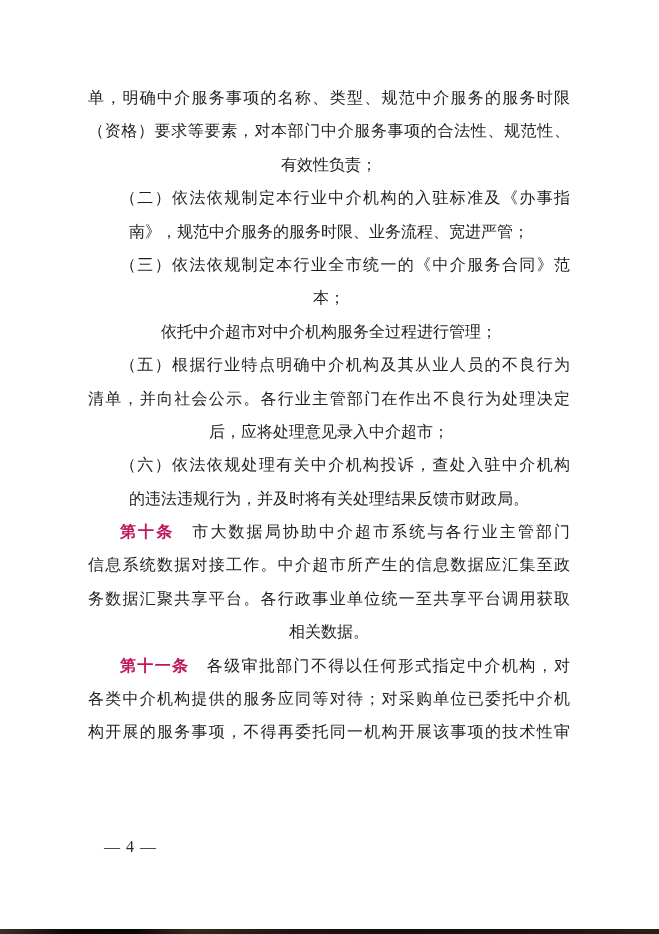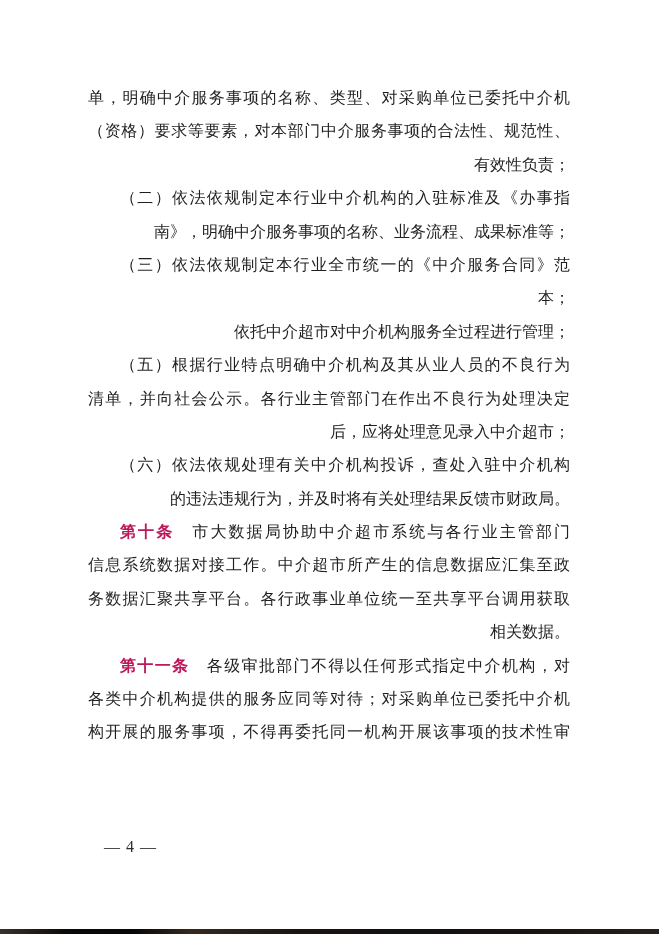--- a/index.html
+++ b/index.html
@@ -17,21 +17,21 @@
   .doc-body {
     position: absolute;
     left: 88px; top: 81px; width: 482px;
     font-size: 16px;
     line-height: 33.4px;
     color: #1f1f1f;
   }
   .doc-body p.line {
     margin: 0; padding: 0;
     height: 33.4px;
-    text-align: right;
+    text-align: center;
   }
   .doc-body p.line.ind { text-indent: 2em; }
   .doc-body p.line.just {
     text-align: justify;
     text-justify: inter-character;
     text-align-last: justify;
   }
   .doc-body b {
     font-weight: 700;
     color: #be185d;
@@ -51,25 +51,25 @@
     background: linear-gradient(to right,
       #3a312a 0%, #0b0908 10%, #070606 20%, #35291f 29%,
       #1a1411 45%, #131010 62%, #181310 80%, #281f18 100%);
   }
 </style>
 </head>
 <body style="background: rgb(255, 255, 255);">
 
 <div class="sheet">
   <main class="doc-body" id="doc-body" style="color: rgb(31, 31, 31);">
-      <p class="line just"><span>单，明确中介服务事项的名称、类型、对采购单位已委托中介机</span></p>
+      <p class="line just"><span>单，明确中介服务事项的名称、类型、规范中介服务的服务时限</span></p>
       <p class="line just"><span>（资格）要求等要素，对本部门中介服务事项的合法性、规范性、</span></p>
       <p class="line"><span>有效性负责；</span></p>
       <p class="line ind just"><span>（二）依法依规制定本行业中介机构的入驻标准及《办事指</span></p>
-      <p class="line"><span>南》，明确中介服务事项的名称、业务流程、成果标准等；</span></p>
+      <p class="line"><span>南》，规范中介服务的服务时限、业务流程、宽进严管；</span></p>
       <p class="line ind just"><span>（三）依法依规制定本行业全市统一的《中介服务合同》范</span></p>
       <p class="line"><span>本；</span></p>
       <p class="line"><span>依托中介超市对中介机构服务全过程进行管理；</span></p>
       <p class="line ind just"><span>（五）根据行业特点明确中介机构及其从业人员的不良行为</span></p>
       <p class="line just"><span>清单，并向社会公示。各行业主管部门在作出不良行为处理决定</span></p>
       <p class="line"><span>后，应将处理意见录入中介超市；</span></p>
       <p class="line ind just"><span>（六）依法依规处理有关中介机构投诉，查处入驻中介机构</span></p>
       <p class="line"><span>的违法违规行为，并及时将有关处理结果反馈市财政局。</span></p>
       <p class="line ind just"><b>第十条</b><span>　市大数据局协助中介超市系统与各行业主管部门</span></p>
       <p class="line just"><span>信息系统数据对接工作。中介超市所产生的信息数据应汇集至政</span></p>

